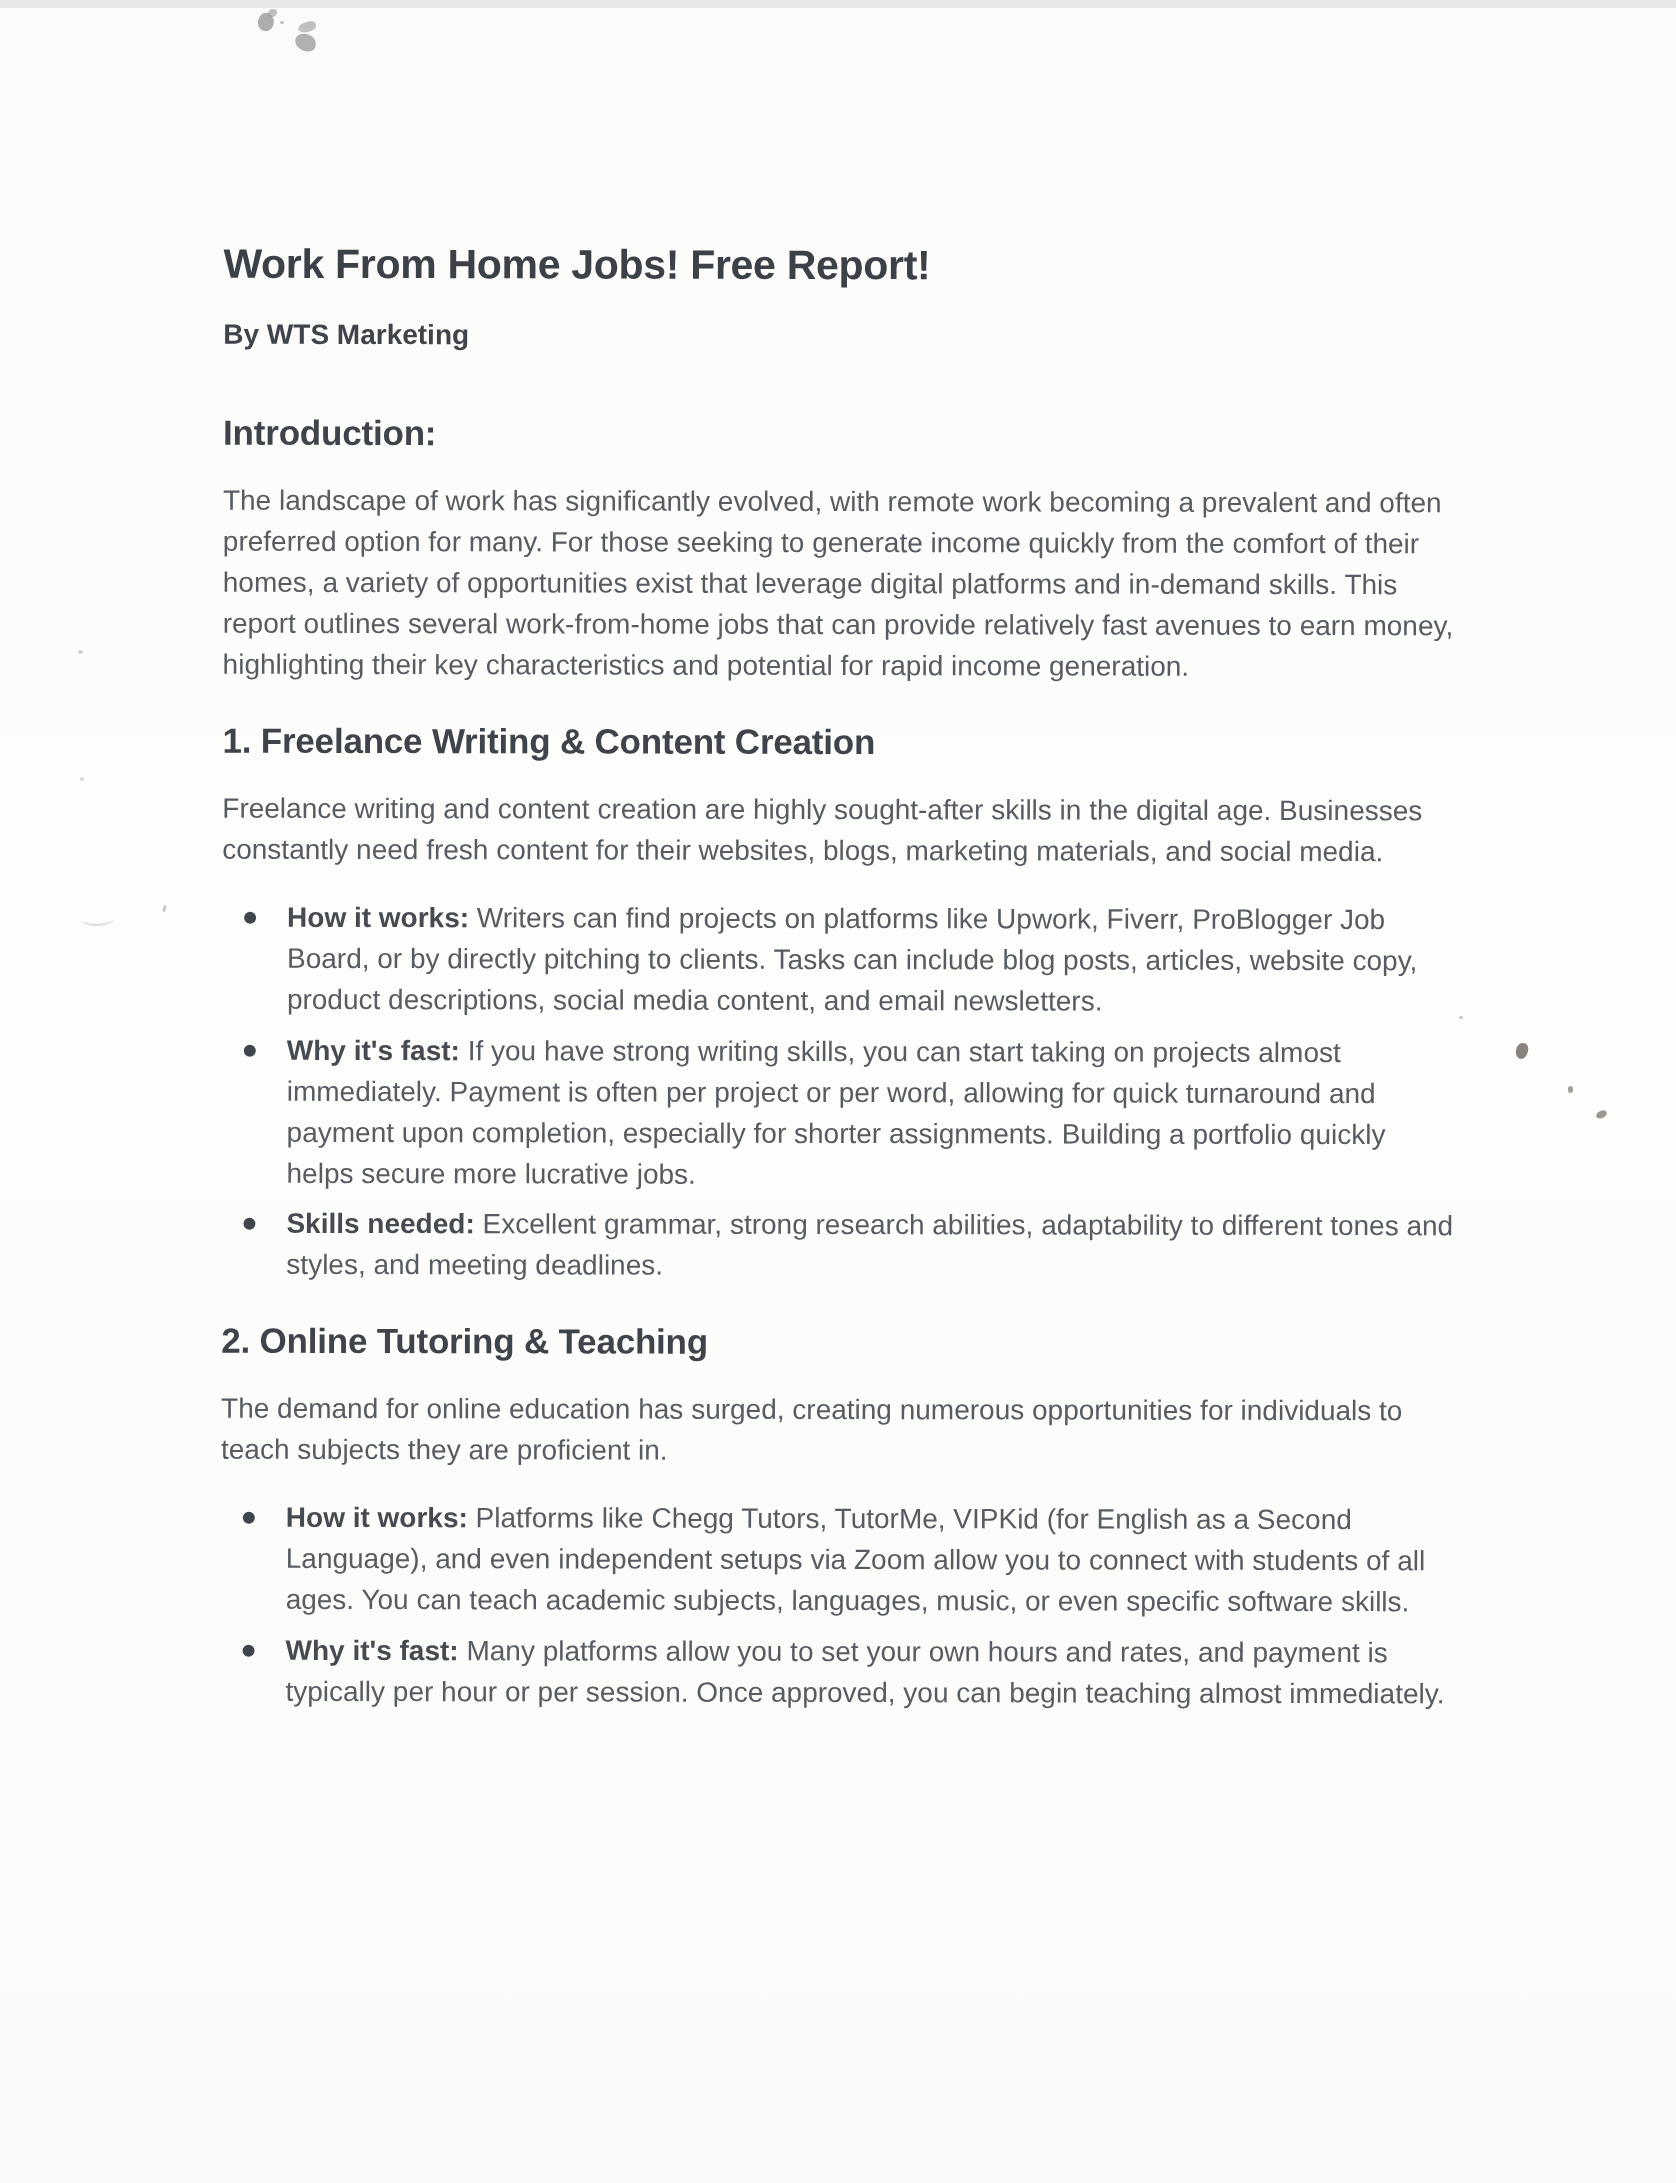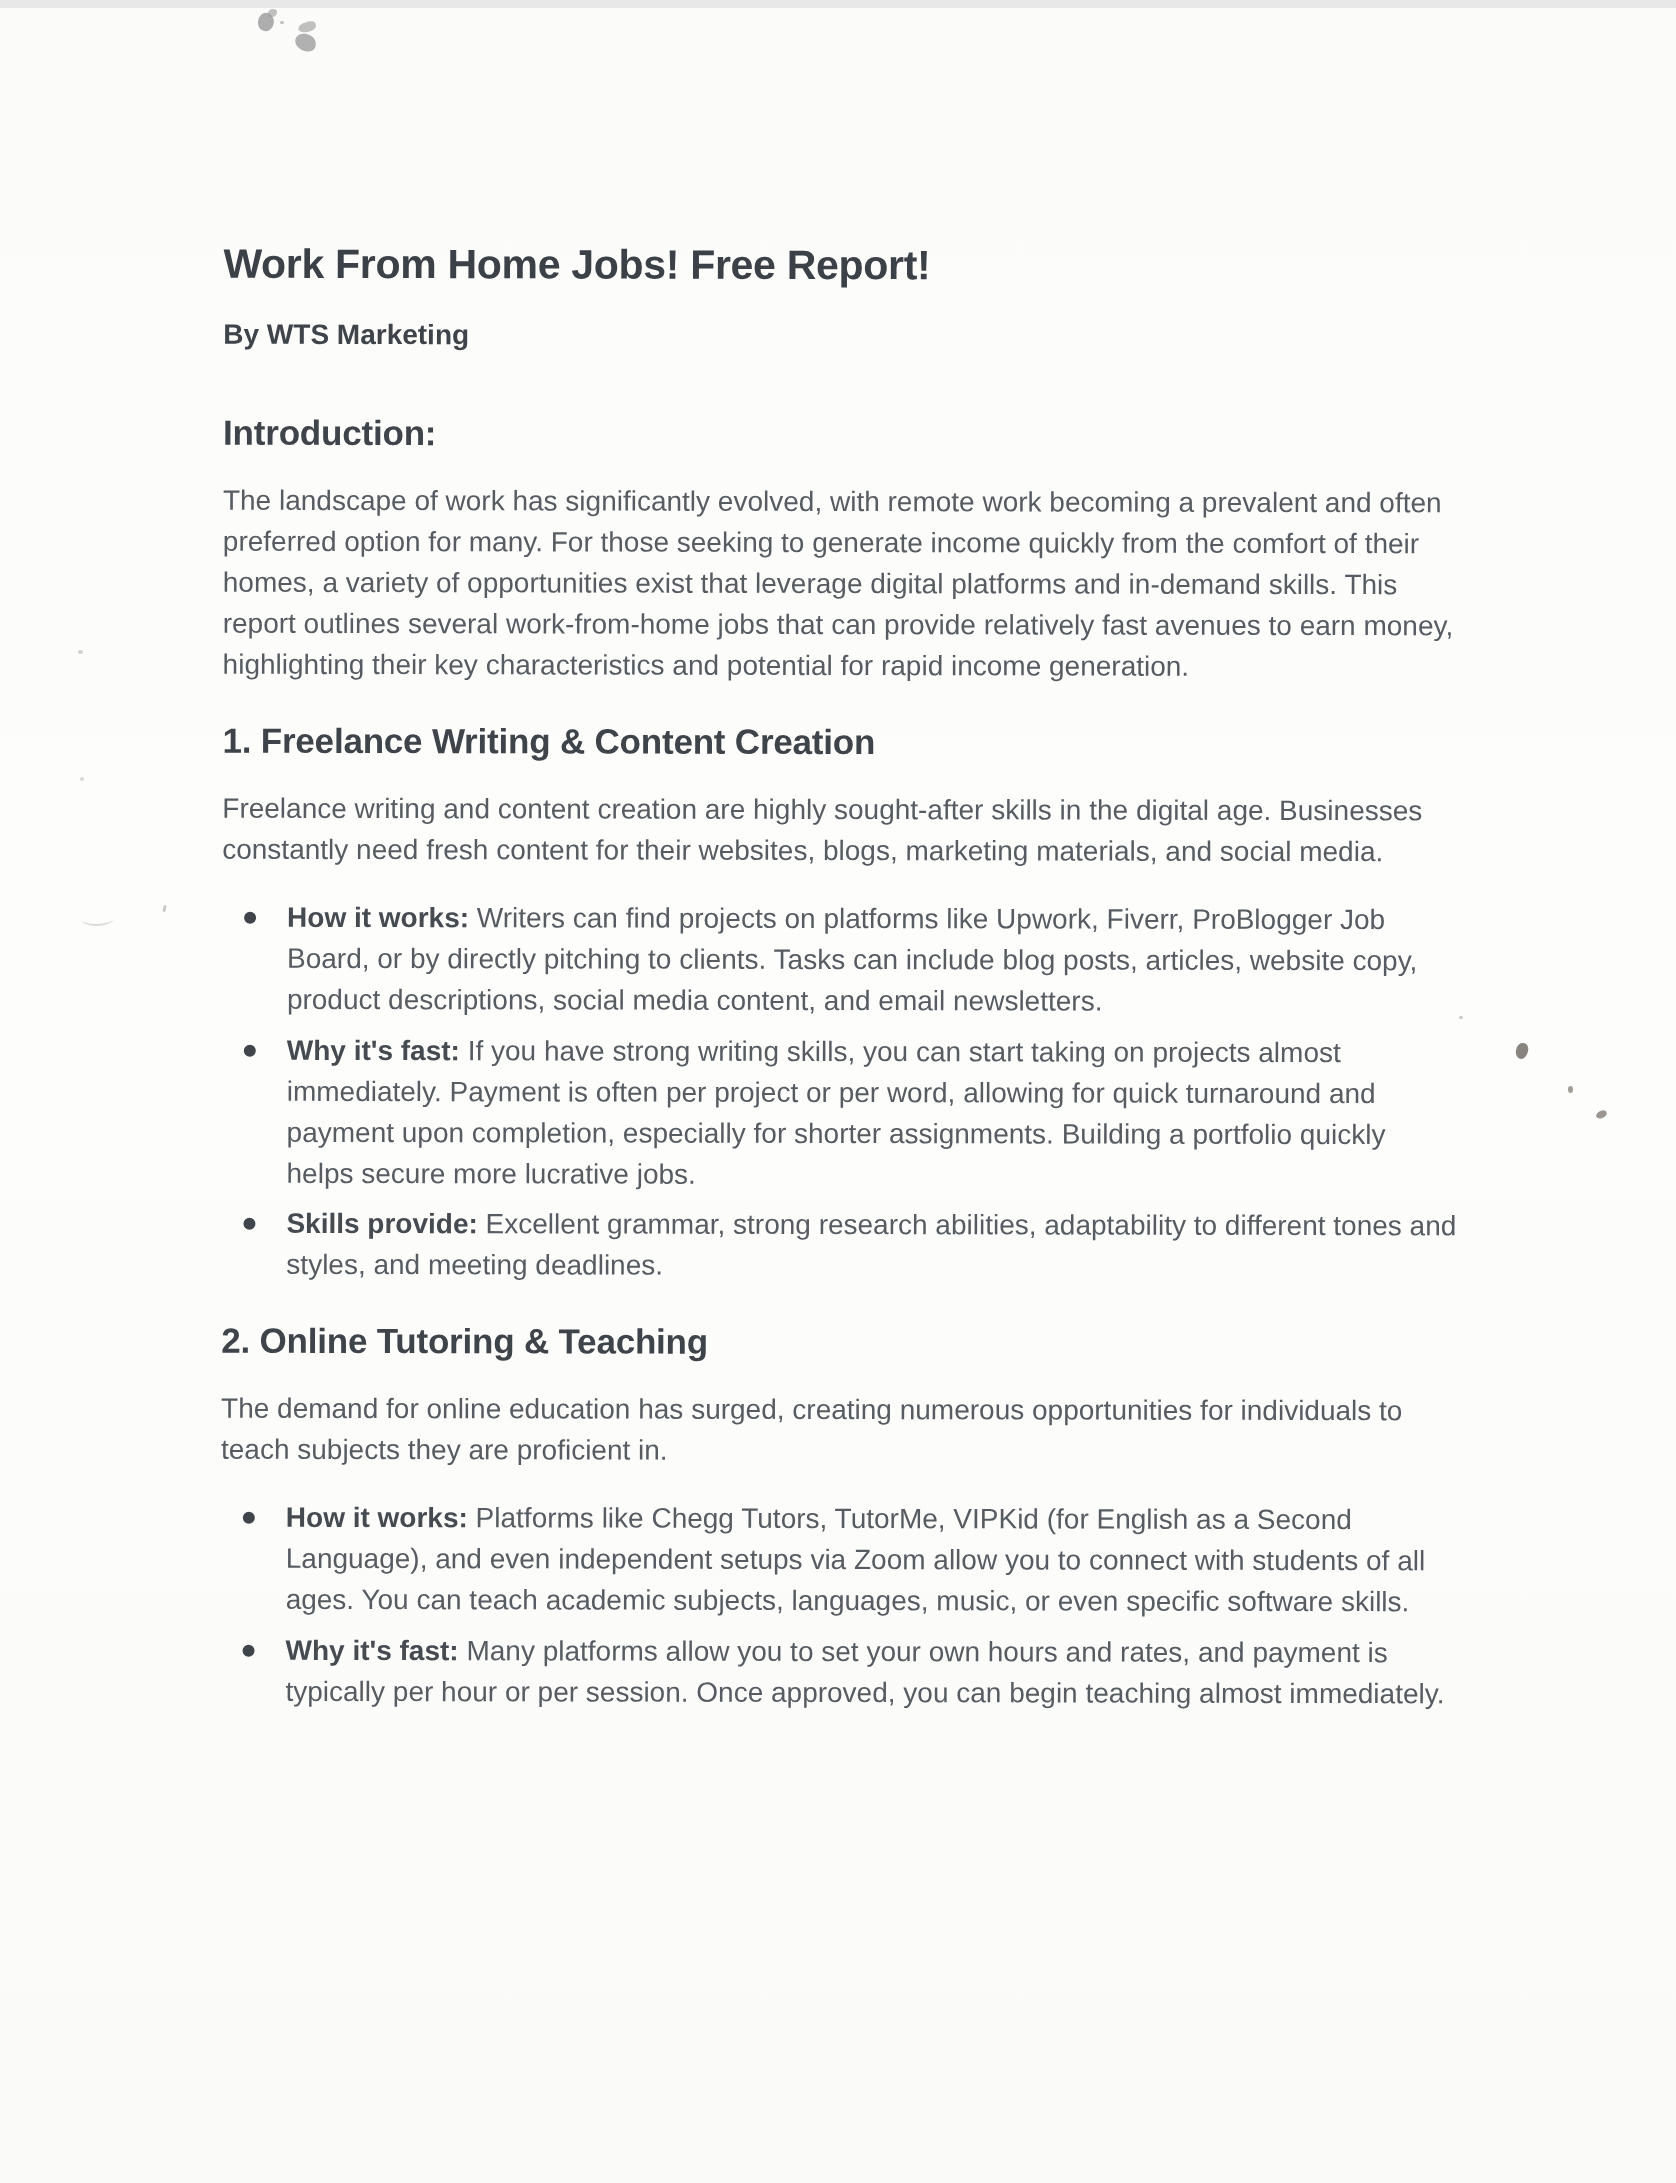--- a/index.html
+++ b/index.html
@@ -132,21 +132,21 @@
     <p class="body-par">Freelance writing and content creation are highly sought-after skills in the digital age. Businesses constantly need fresh content for their websites, blogs, marketing materials, and social media.</p>
 
     <ul class="bullet-list">
       <li>
         <span class="dot"></span><span class="b-label">How it works:</span><span> Writers can find projects on platforms like Upwork, Fiverr, ProBlogger Job Board, or by directly pitching to clients. Tasks can include blog posts, articles, website copy, product descriptions, social media content, and email newsletters.</span>
       </li>
       <li>
         <span class="dot"></span><span class="b-label">Why it's fast:</span><span> If you have strong writing skills, you can start taking on projects almost immediately. Payment is often per project or per word, allowing for quick turnaround and payment upon completion, especially for shorter assignments. Building a portfolio quickly helps secure more lucrative jobs.</span>
       </li>
       <li>
-        <span class="dot"></span><span class="b-label">Skills provide:</span><span> Excellent grammar, strong research abilities, adaptability to different tones and styles, and meeting deadlines.</span>
+        <span class="dot"></span><span class="b-label">Skills needed:</span><span> Excellent grammar, strong research abilities, adaptability to different tones and styles, and meeting deadlines.</span>
       </li>
     </ul>
 
     <h2 class="heading section-heading">2. Online Tutoring &amp; Teaching</h2>
     <p class="body-par">The demand for online education has surged, creating numerous opportunities for individuals to teach subjects they are proficient in.</p>
 
     <ul class="bullet-list">
       <li>
         <span class="dot"></span><span class="b-label">How it works:</span><span> Platforms like Chegg Tutors, TutorMe, VIPKid (for English as a Second Language), and even independent setups via Zoom allow you to connect with students of all ages. You can teach academic subjects, languages, music, or even specific software skills.</span>
       </li>

